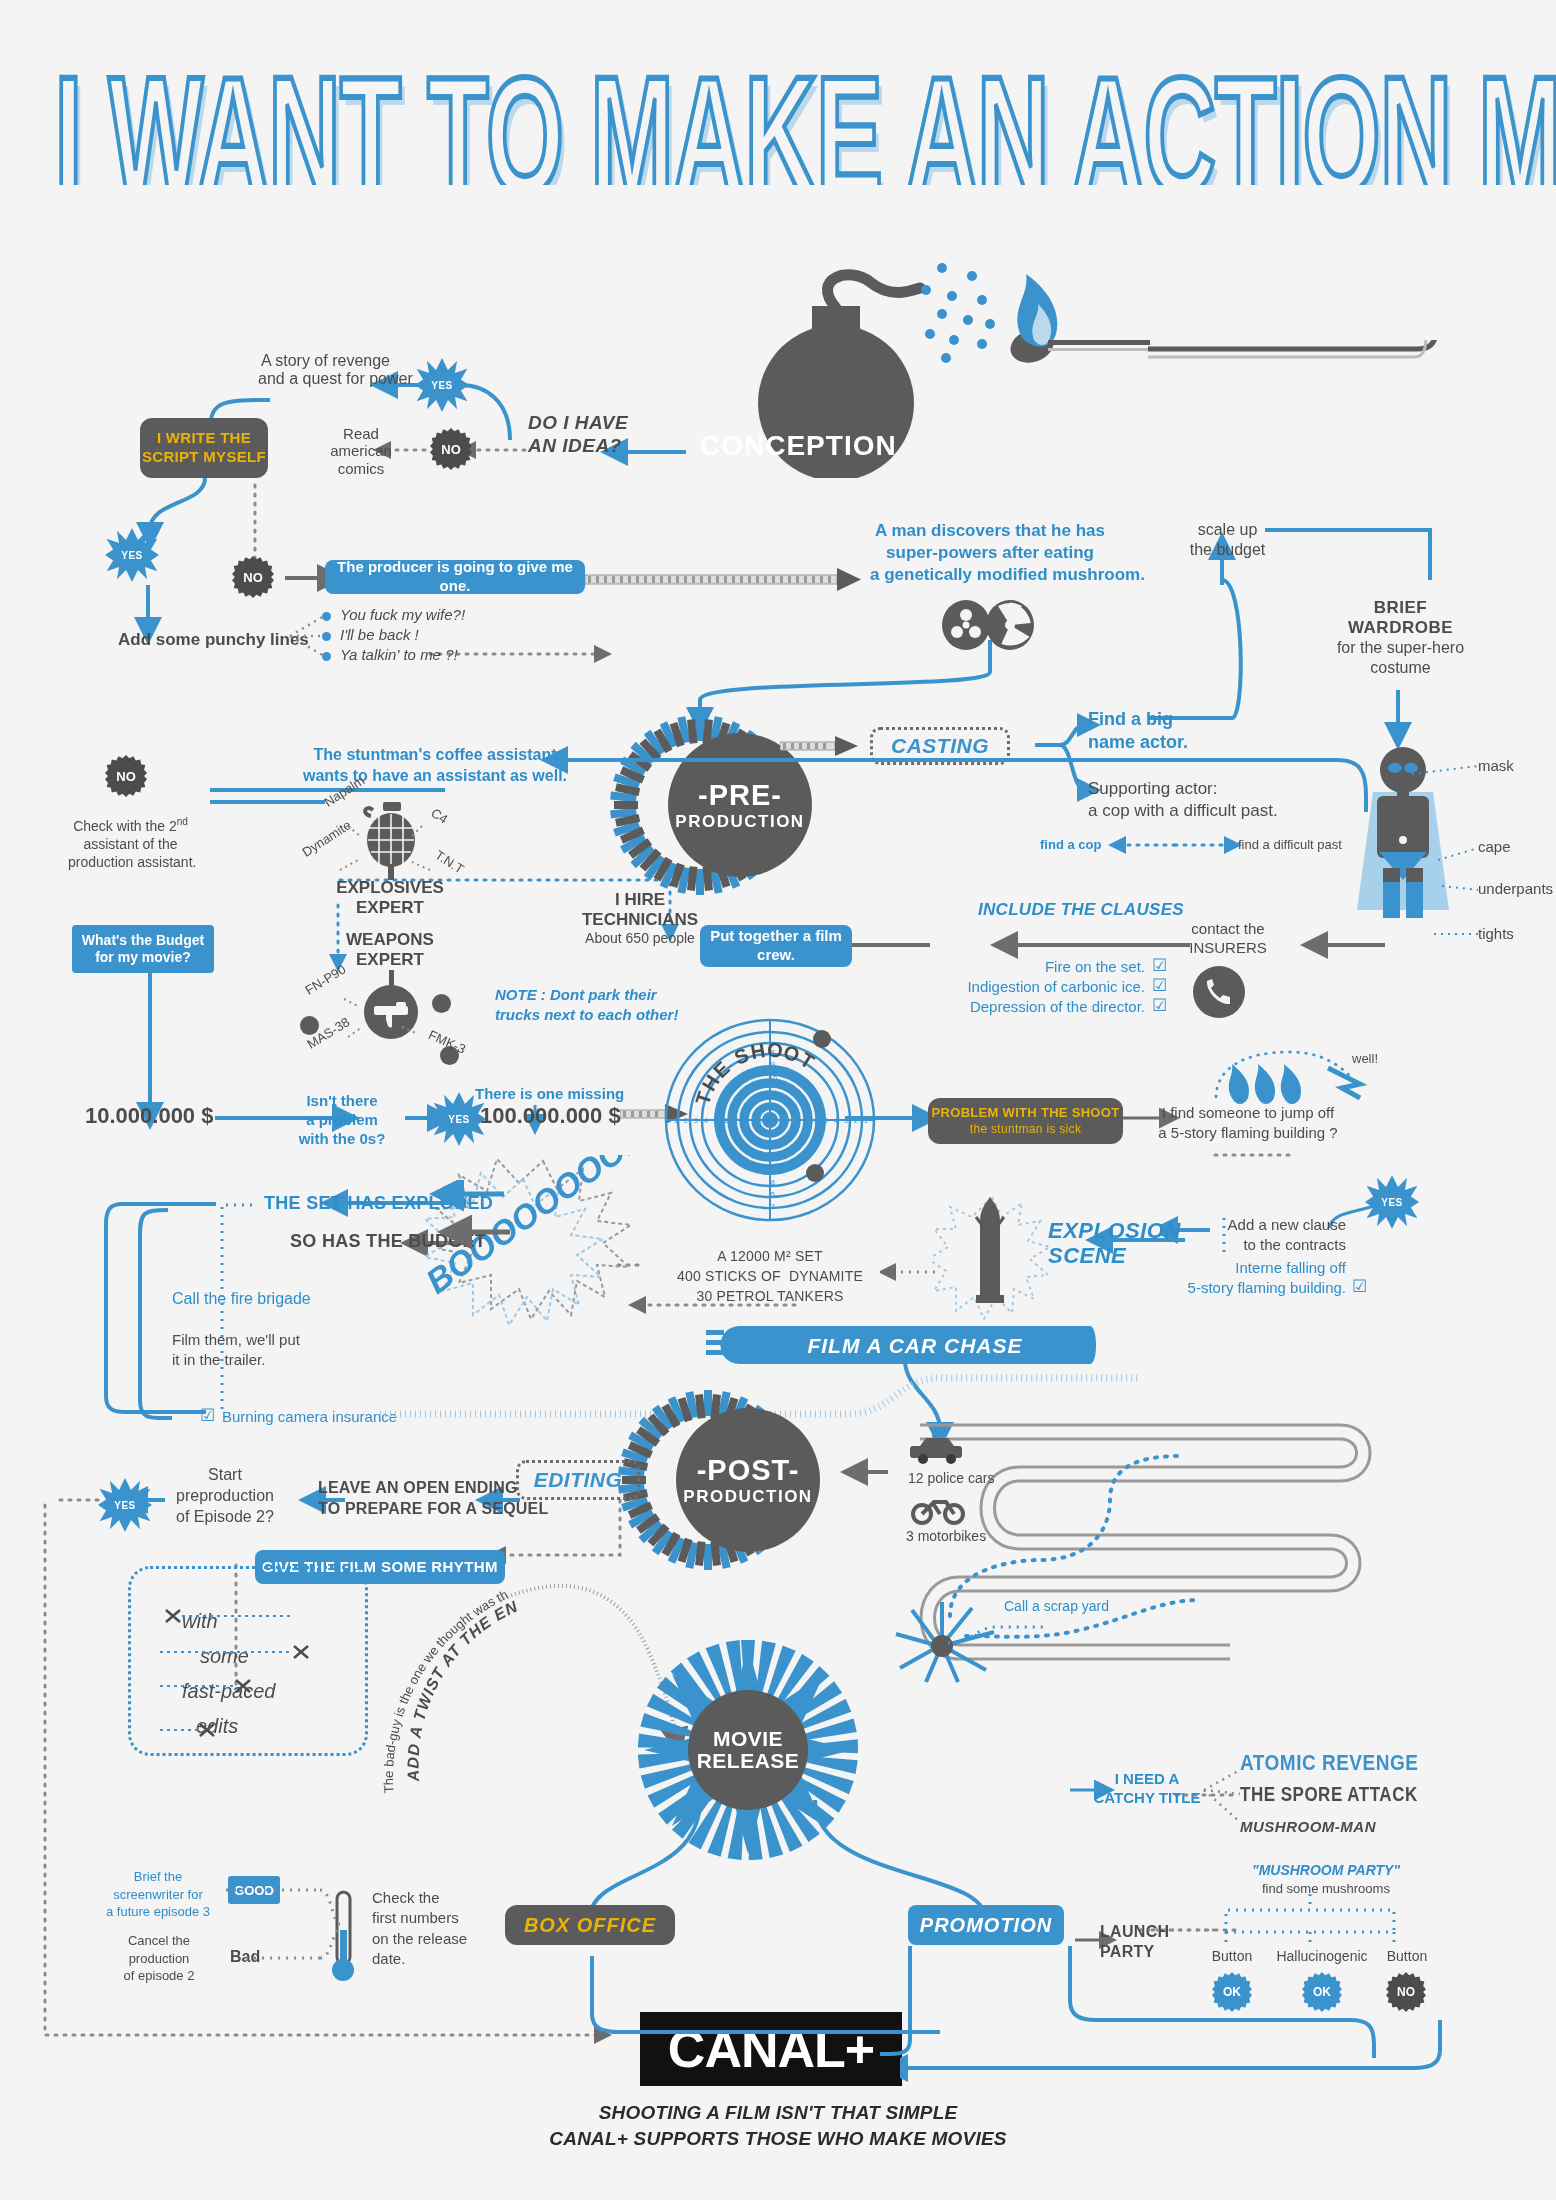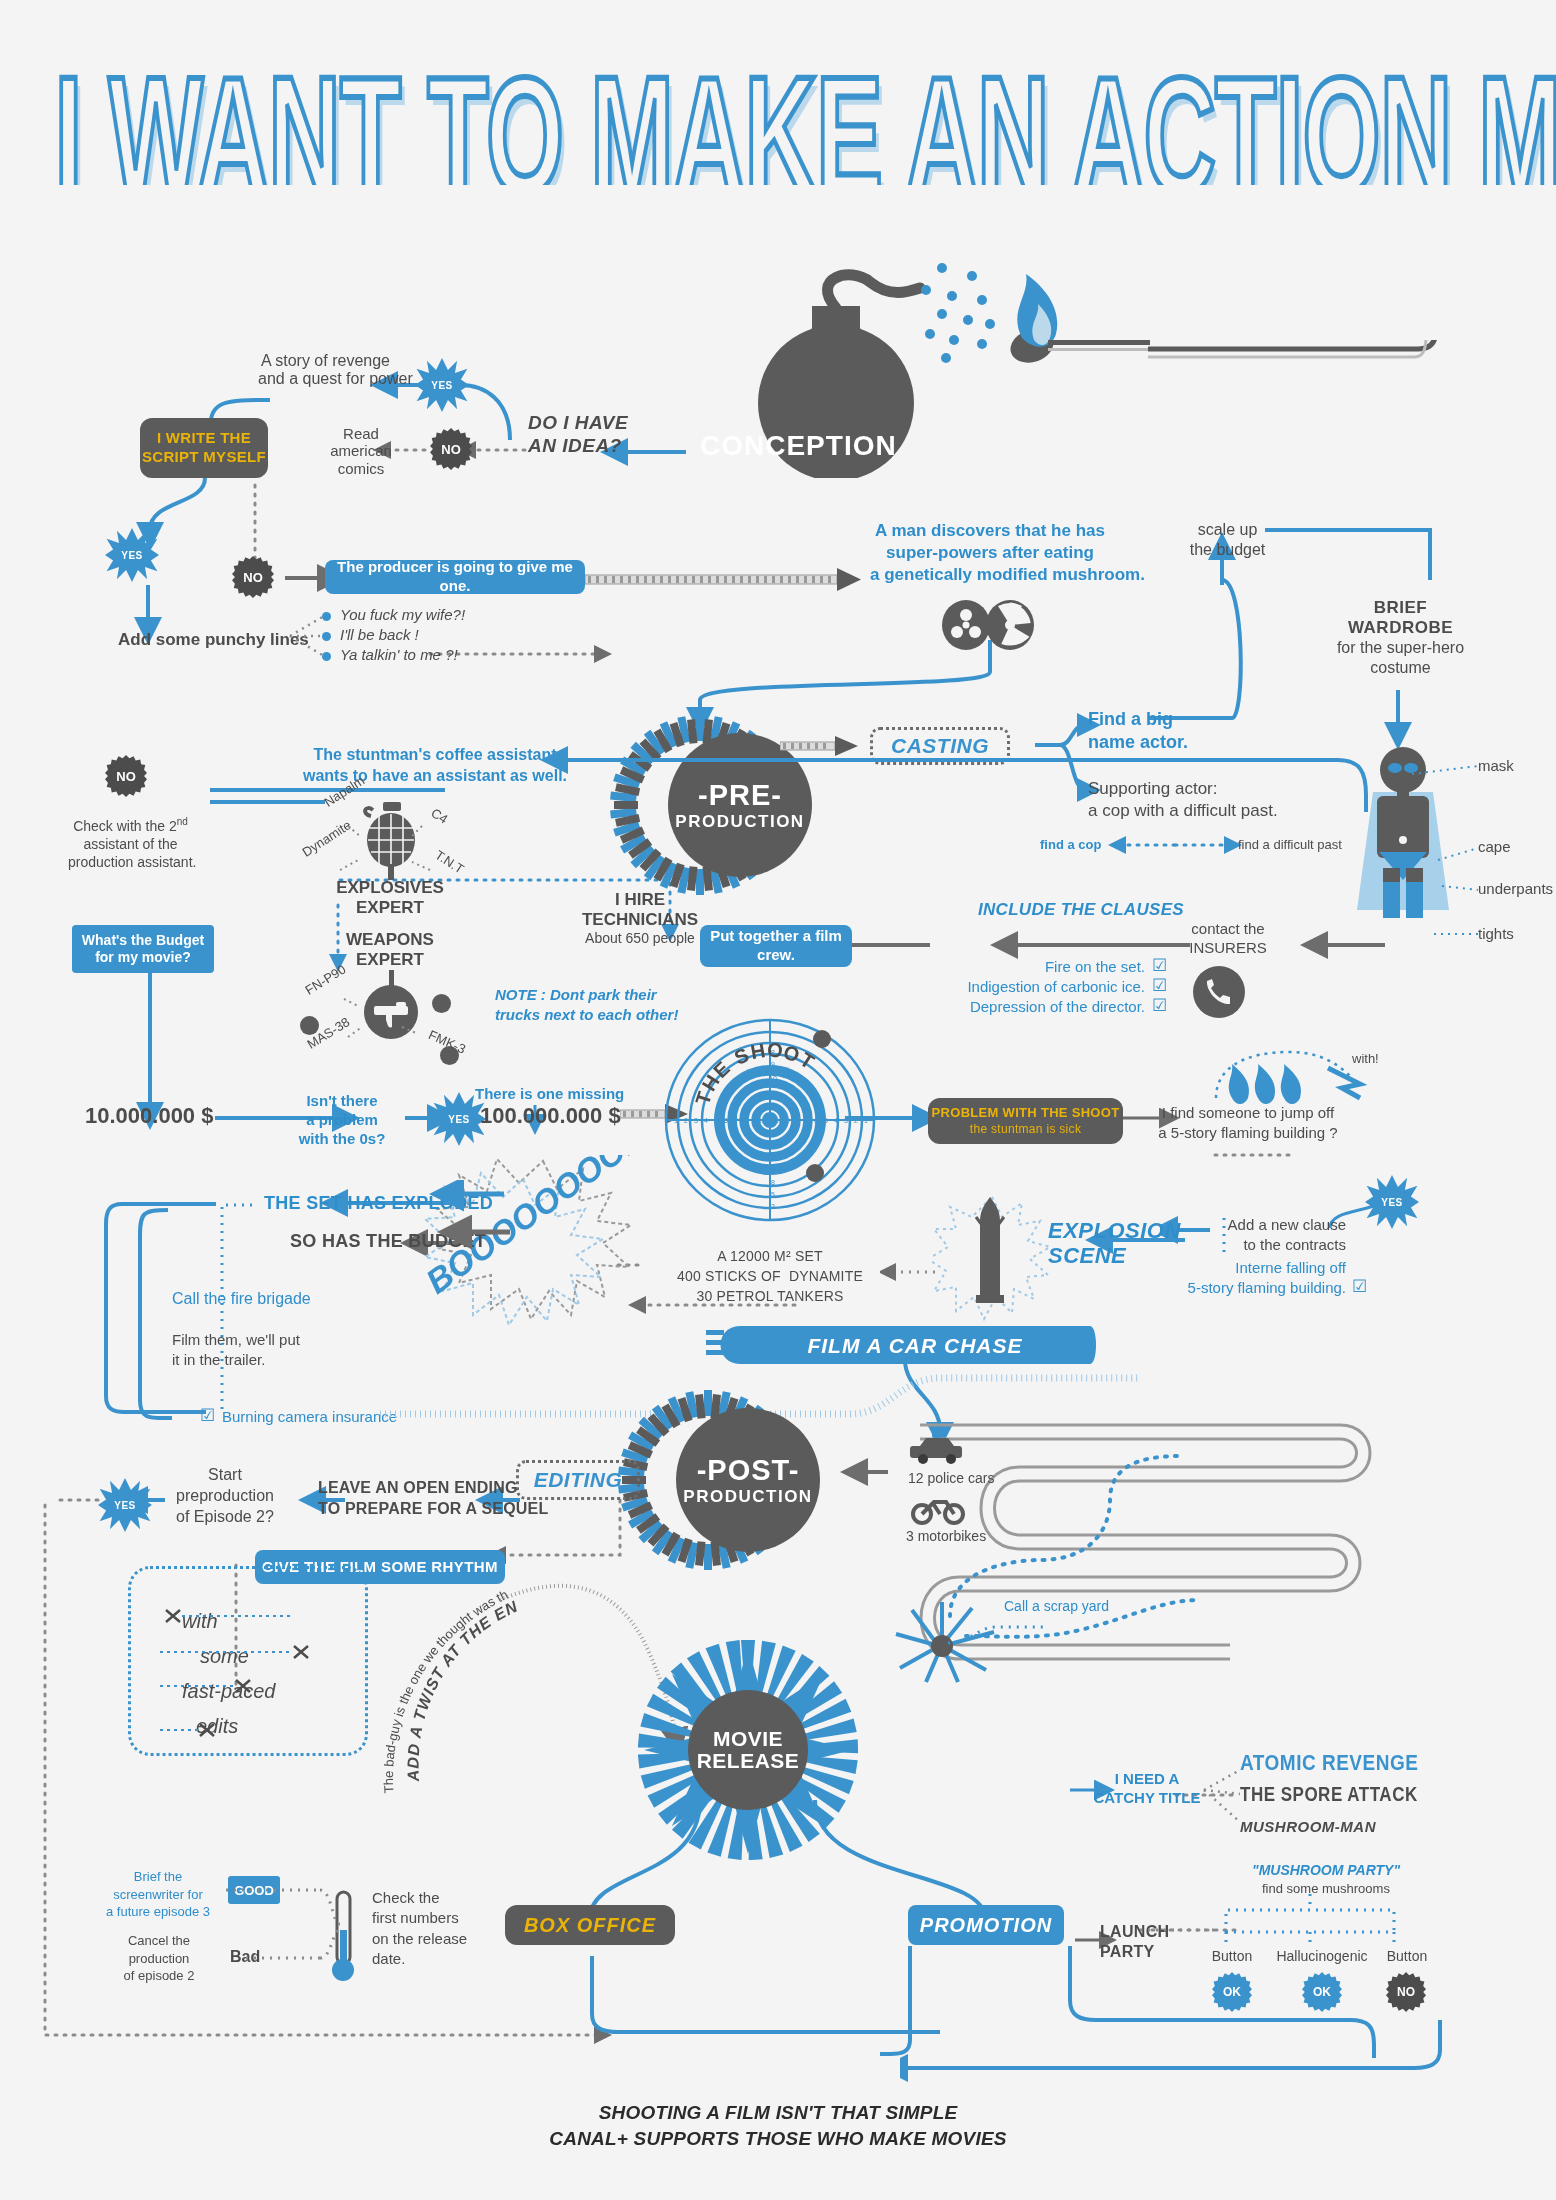--- a/index.html
+++ b/index.html
@@ -820,21 +820,21 @@
     <svg width="180" height="80">
       <g fill="#3b93cd">
         <path d="M22,48 C14,34 24,26 22,14 C34,24 42,34 38,48 C34,56 26,56 22,48 Z"></path>
         <path d="M48,48 C40,34 50,26 48,14 C60,24 68,34 64,48 C60,56 52,56 48,48 Z"></path>
         <path d="M74,48 C66,34 76,26 74,14 C86,24 94,34 90,48 C86,56 78,56 74,48 Z"></path>
       </g>
       <path d="M6,48 C6,18 34,2 80,2 C110,2 128,14 140,26" stroke="#3b93cd" stroke-width="2.5" stroke-dasharray="3 5" fill="none"></path>
       <path d="M118,18 L150,34 L132,38 L150,48" stroke="#3b93cd" stroke-width="5" fill="none"></path>
     </svg>
   </div>
-  <div class="txt" style="left:1352px;top:1052px;font-size:13px;color:#4c4c4c;">with!</div>
+  <div class="txt" style="left:1352px;top:1052px;font-size:13px;color:#4c4c4c;">well!</div>
 
   <div class="yesStar" style="left:1365px;top:1175px;">
     <div class="shape"></div>
       <div class="lbl">YES</div>
   </div>
 
   <div class="txt rgt" style="left:1158px;top:1215px;width:188px;font-size:15px;color:#4c4c4c;line-height:1.3;">Add a new clause
 to the contracts</div>
   <div class="txt rgt blue" style="left:1140px;top:1258px;width:206px;font-size:15px;line-height:1.3;">Interne falling off
 5-story flaming building.</div>
@@ -1225,20 +1225,23 @@
     <g stroke="#8b8b8b" stroke-width="2.5" stroke-dasharray="2 5" fill="none">
       <path d="M4,30 L40,10"></path>
         <path d="M4,30 L40,34"></path>
         <path d="M4,30 L40,62"></path>
     </g>
   </svg>
   <div class="txt bold" style="left:1240px;top:1750px;font-size:19px;color:#3b93cd;letter-spacing:.5px;transform:scaleY(1.15);transform-origin:left top;">ATOMIC REVENGE</div>
   <div class="txt bold" style="left:1240px;top:1784px;font-size:17px;color:#4c4c4c;letter-spacing:.5px;transform:scaleY(1.15);transform-origin:left top;">THE SPORE ATTACK</div>
   <div class="txt bold ital" style="left:1240px;top:1818px;font-size:15px;color:#4c4c4c;letter-spacing:.5px;">MUSHROOM-MAN</div>
 
+  <div id="canal" style="left:640px;top:2012px;width:262px;height:74px;">
+    <span>CANAL+</span>
+  </div>
 
   <svg class="abs" style="left:880px;top:1940px;" width="680" height="130">
     <g fill="none" stroke="#3b93cd" stroke-width="4">
       <path d="M190,6 L190,60 C190,76 200,80 216,80 L470,80 C488,80 494,86 494,104 L494,118"></path>
       <path d="M30,6 L30,100 C30,112 22,114 10,114 L-10,114"></path>
     </g>
   </svg>
   <svg class="abs" style="left:560px;top:1950px;" width="420" height="120">
     <g fill="none" stroke="#3b93cd" stroke-width="4">
       <path d="M32,6 L32,64 C32,78 42,82 58,82 L380,82"></path>

